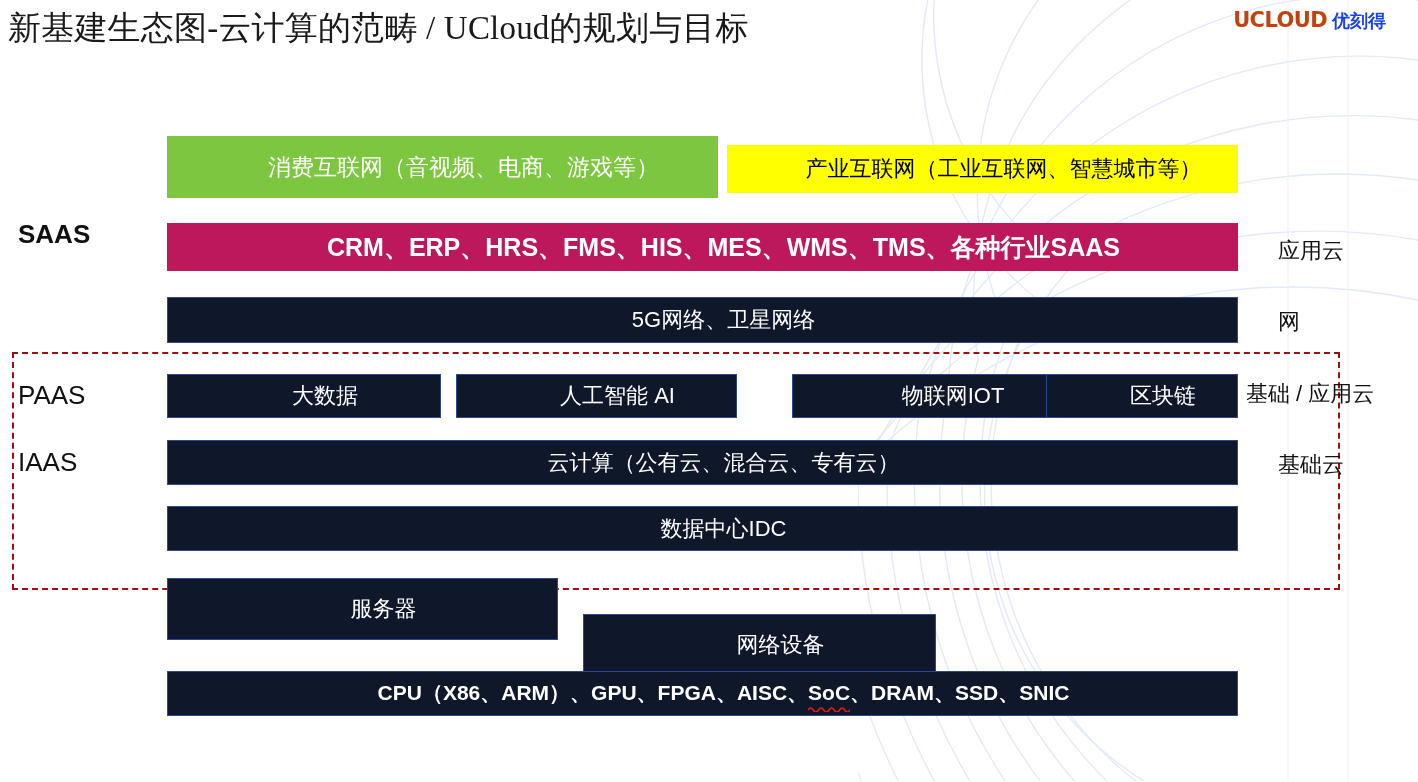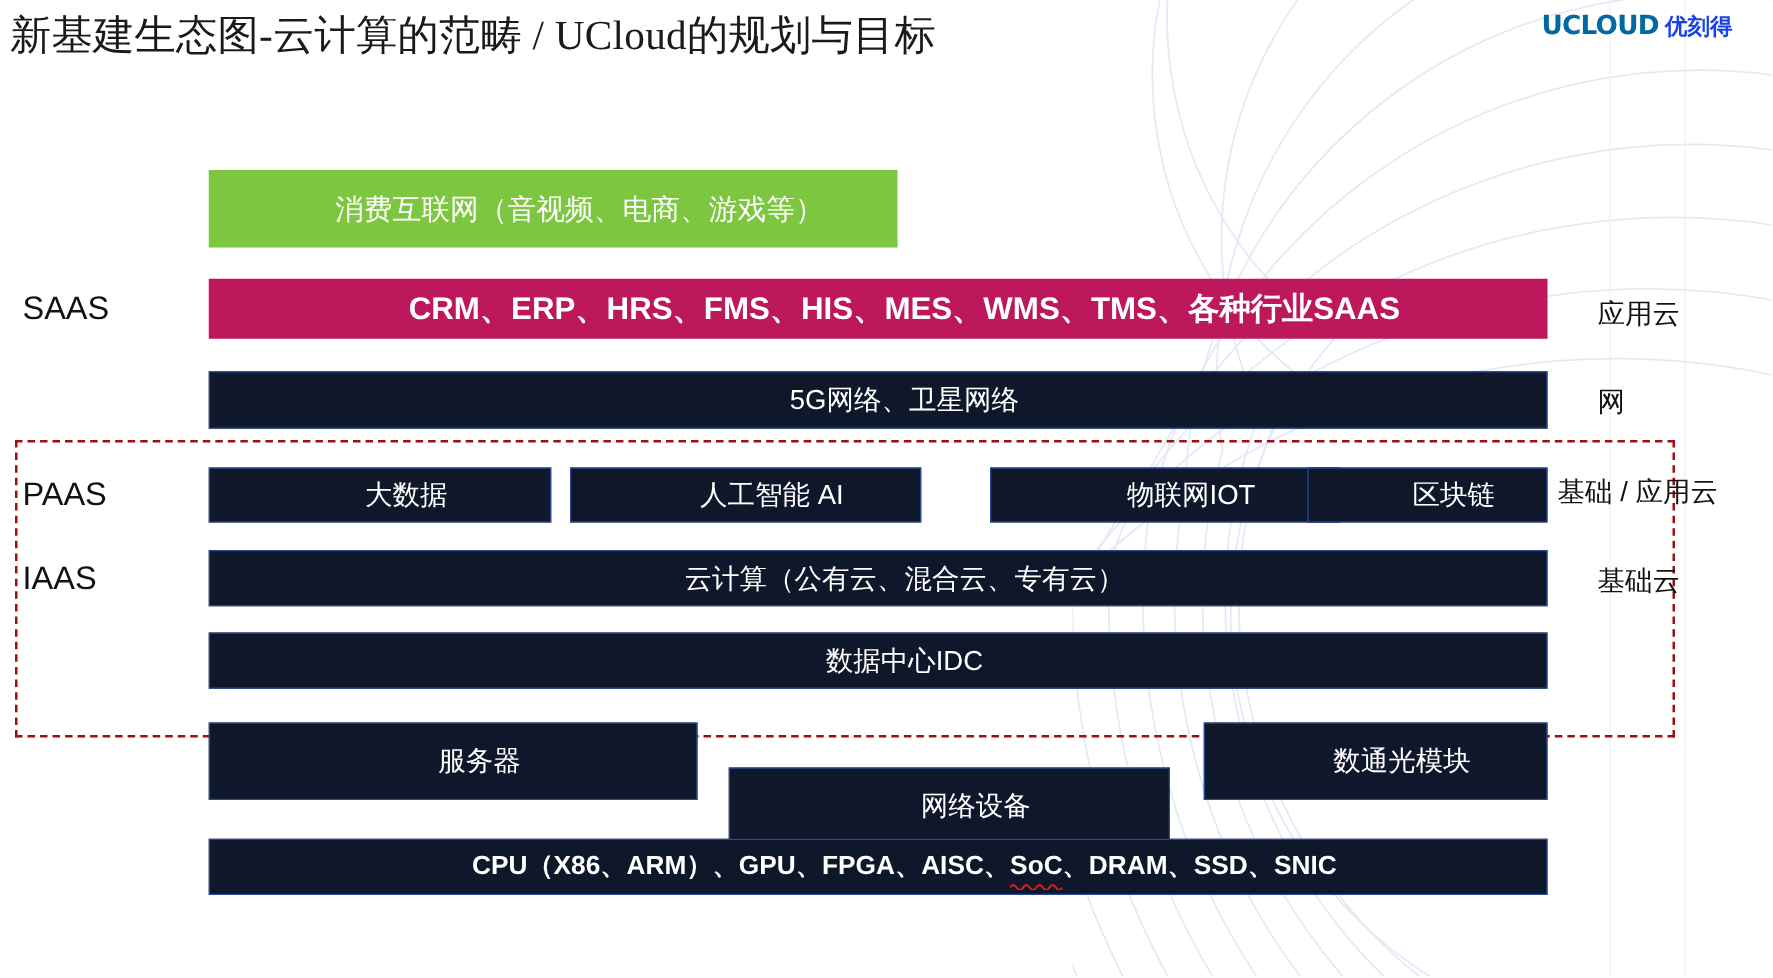--- a/index.html
+++ b/index.html
@@ -59,21 +59,21 @@
     top: 8px;
     display: flex;
     align-items: baseline;
     gap: 5px;
     white-space: nowrap;
   }
   #logo .logo-en {
     font-family: "DejaVu Sans", sans-serif;
     font-size: 21px;
     font-weight: bold;
-    color: #0369a1;
+    color: #c2410c;
     letter-spacing: -0.6px;
   }
   #logo .logo-cn {
     font-family: "Liberation Sans", sans-serif;
     font-size: 18px;
     font-weight: bold;
     color: #1a41e8;
     letter-spacing: 0px;
   }
 
@@ -185,31 +185,32 @@
   <div id="header">
     <div id="page-title">新基建生态图-云计算的范畴 / UCloud的规划与目标</div>
     <div id="logo">
       <span class="logo-en">UCLOUD</span>
       <span class="logo-cn">优刻得</span>
     </div>
   </div>
 
   <div id="dash-region"></div>
 
-  <div class="side-label left" style="left:18px; top:231px;">SAAS</div>
+  <div class="side-label left" style="left:18px; top:219px;font-weight:bold;">SAAS</div>
   <div class="side-label left" style="left:18px; top:380px;">PAAS</div>
   <div class="side-label left" style="left:18px; top:447px;">IAAS</div>
 
   <div class="side-label right cn" style="left:1278px; top:236px;">应用云</div>
   <div class="side-label right cn" style="left:1278px; top:307px;">网</div>
   <div class="side-label right cn" style="left:1246px; top:379px;">基础 / 应用云</div>
   <div class="side-label right cn" style="left:1278px; top:450px;">基础云</div>
 
   <div class="row" style="left:0; top:136px; width:1418px; height:62px;">
     <div class="box box-green cn" style="left:167px; top:0; width:551px; height:62px; font-size:23px;">消费互联网（音视频、电商、游戏等）</div>
+    <div class="box box-yellow cn" style="left:727px; top:9px; width:511px; height:48px; font-size:22px;">产业互联网（工业互联网、智慧城市等）</div>
   </div>
 
   <div class="row" style="left:0; top:223px; width:1418px; height:48px;">
     <div class="box box-orange cn" style="left:167px; top:0; width:1071px; height:48px; font-size:25px;">CRM、ERP、HRS、FMS、HIS、MES、WMS、TMS、各种行业SAAS</div>
   </div>
 
   <div class="row" style="left:0; top:297px; width:1418px; height:46px;">
     <div class="box box-blue cn" style="left:167px; top:0; width:1071px; height:46px; font-size:22px;">5G网络、卫星网络</div>
   </div>
 
@@ -224,21 +225,20 @@
     <div class="box box-blue cn" style="left:167px; top:0; width:1071px; height:45px; font-size:22px;">云计算（公有云、混合云、专有云）</div>
   </div>
 
   <div class="row" style="left:0; top:506px; width:1418px; height:45px;">
     <div class="box box-blue cn" style="left:167px; top:0; width:1071px; height:45px; font-size:22px;">数据中心IDC</div>
   </div>
 
   <div class="row" style="left:0; top:578px; width:1418px; height:62px;">
     <div class="box box-blue cn" style="left:167px; top:0; width:391px; height:62px; font-size:22px;">服务器</div>
     <div class="box box-blue cn" style="left:583px; top:0; width:353px; height:62px; font-size:22px;margin-top:36px;">网络设备</div>
-    <div class="box box-blue cn" style="left:963px; top:0; width:275px; height:62px; font-size:22px;">数通光模块</div>
   </div>
 
   <div class="row" style="left:0; top:671px; width:1418px; height:45px;">
     <div class="box box-blue cn" style="left:167px; top:0; width:1071px; height:45px; font-size:21px; font-weight:bold;">
       <span>CPU（X86、ARM）、GPU、FPGA、AISC、</span>
         <span class="squiggle"><span>SoC</span><svg viewBox="0 0 40 7" preserveAspectRatio="none">
             <path d="M0,5 Q2.5,1 5,5 T10,5 T15,5 T20,5 T25,5 T30,5 T35,5 T40,5" fill="none" stroke="#e01b1b" stroke-width="1.6"></path>
           </svg></span>
         <span>、DRAM、SSD、SNIC</span>
     </div>

